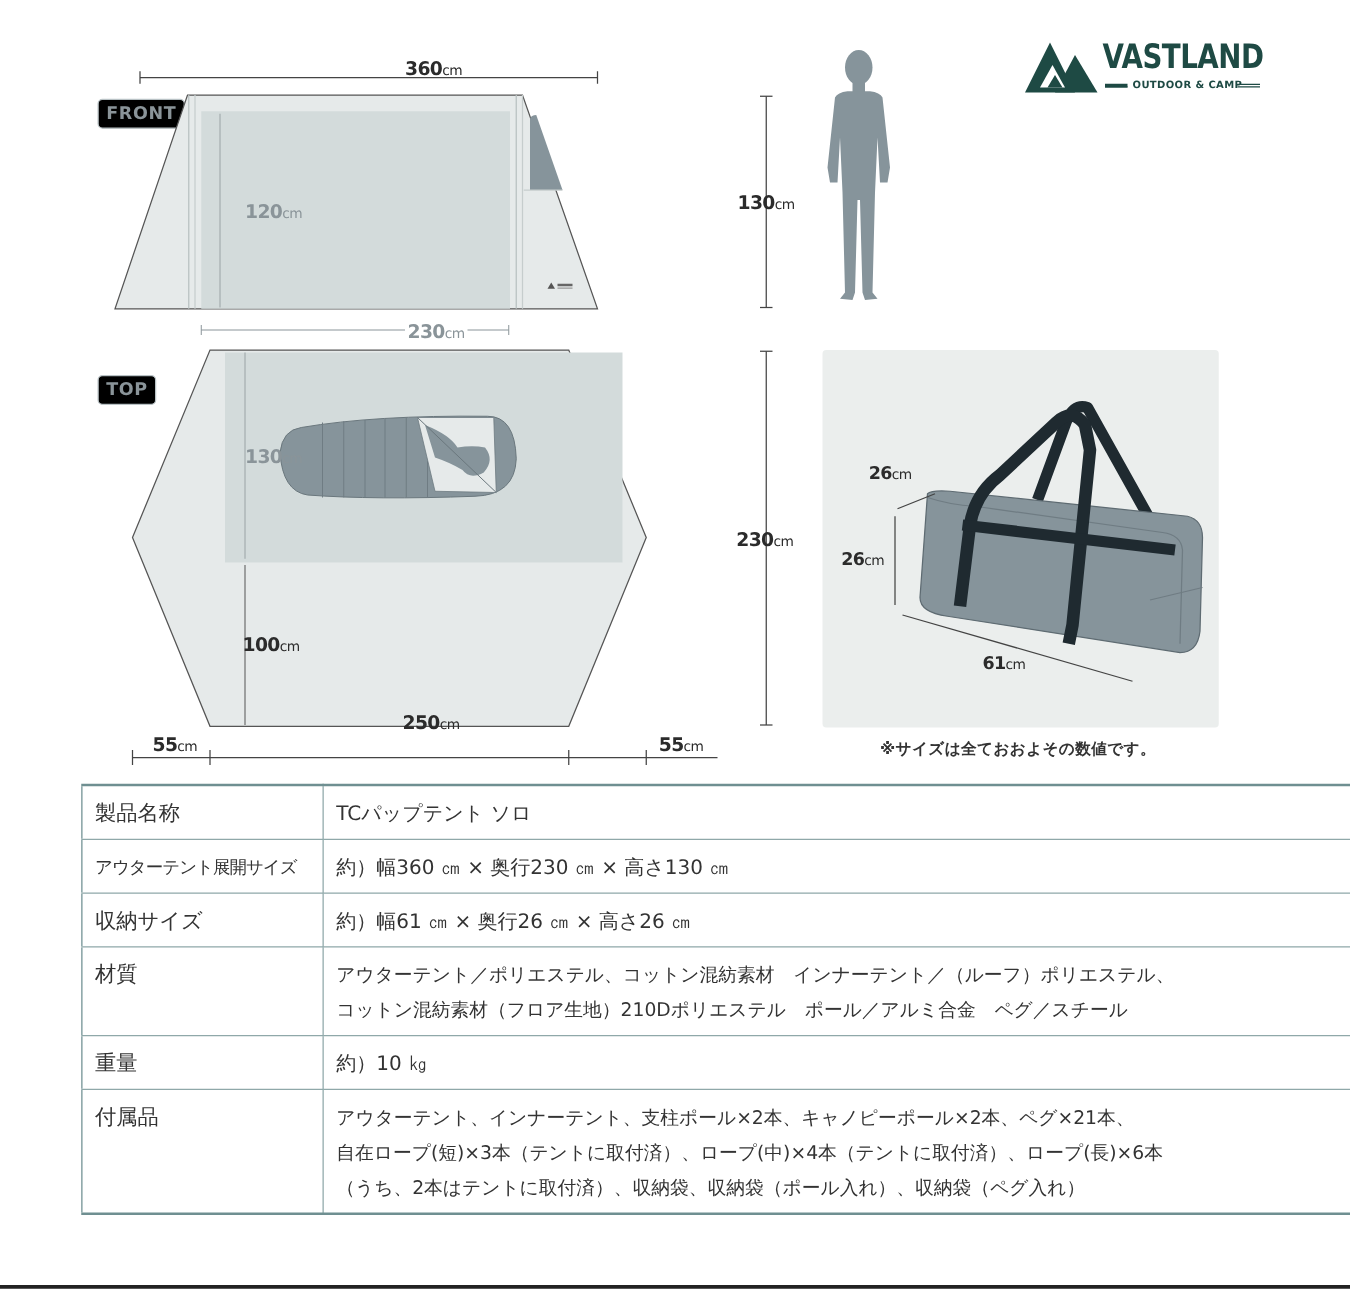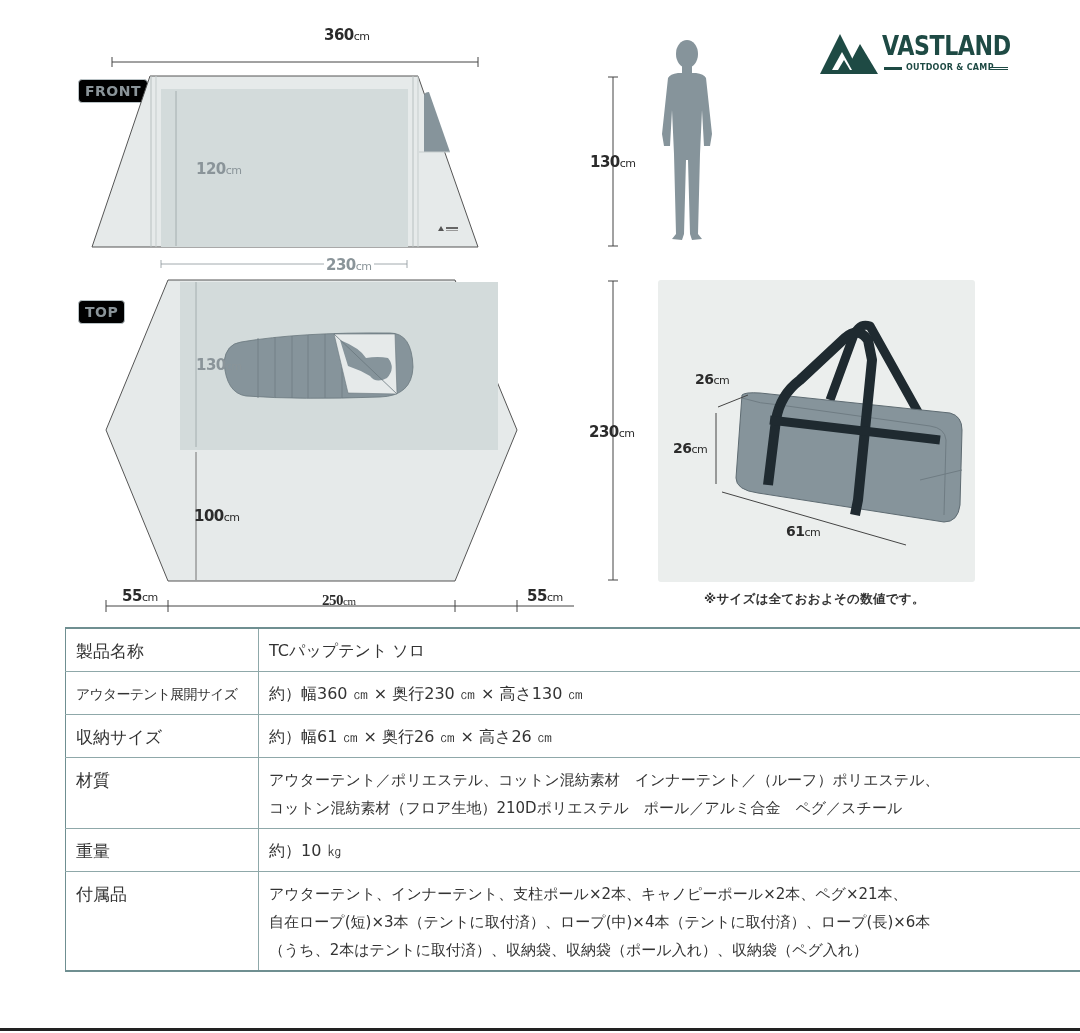--- a/index.html
+++ b/index.html
@@ -71,21 +71,21 @@
 
   <line x1="161" y1="264" x2="407" y2="264" stroke="#8a9499" stroke-width="0.8"></line>
   <line x1="161" y1="260" x2="161" y2="268" stroke="#8a9499" stroke-width="0.8"></line>
   <line x1="407" y1="260" x2="407" y2="268" stroke="#8a9499" stroke-width="0.8"></line>
 
   <line x1="613" y1="77" x2="613" y2="246" stroke="#444" stroke-width="1"></line>
   <line x1="608" y1="77" x2="618" y2="77" stroke="#444" stroke-width="1"></line>
   <line x1="608" y1="246" x2="618" y2="246" stroke="#444" stroke-width="1"></line>
 </svg>
 
-<div class="abs dim" style="left:324px;top:26px;">
+<div class="abs dim" style="left:324px;top:46px;">
   <span>360</span><span class="u">cm</span>
 </div>
 <div class="abs dim light" style="left:196px;top:160px;">
   <span>120</span><span class="u">cm</span>
 </div>
 <div class="abs dim light" style="left:324px;top:256px;background:#fff;padding:0 2px;">
   <span>230</span><span class="u">cm</span>
 </div>
 <div class="abs dim" style="left:590px;top:153px;">
   <span>130</span><span class="u">cm</span>
@@ -140,21 +140,21 @@
 </div>
 <div class="abs dim" style="left:194px;top:507px;">
   <span>100</span><span class="u">cm</span>
 </div>
 <div class="abs dim" style="left:589px;top:423px;">
   <span>230</span><span class="u">cm</span>
 </div>
 <div class="abs dim" style="left:122px;top:587px;">
   <span>55</span><span class="u">cm</span>
 </div>
-<div class="abs dim" style="left:322px;top:592px;font-family:Liberation Serif, serif;">
+<div class="abs dim" style="left:322px;top:569px;">
   <span>250</span><span class="u">cm</span>
 </div>
 <div class="abs dim" style="left:527px;top:587px;">
   <span>55</span><span class="u">cm</span>
 </div>
 
 <div class="abs bag-panel" style="left:658px;top:280px;width:317px;height:302px;"></div>
 <svg width="1080" height="620" style="left:0;top:0;">
 
   <path d="M 830 400 L 852 340 Q 858 322 870 326 L 918 412" fill="none" stroke="#1f2a30" stroke-width="9" stroke-linejoin="round"></path>

